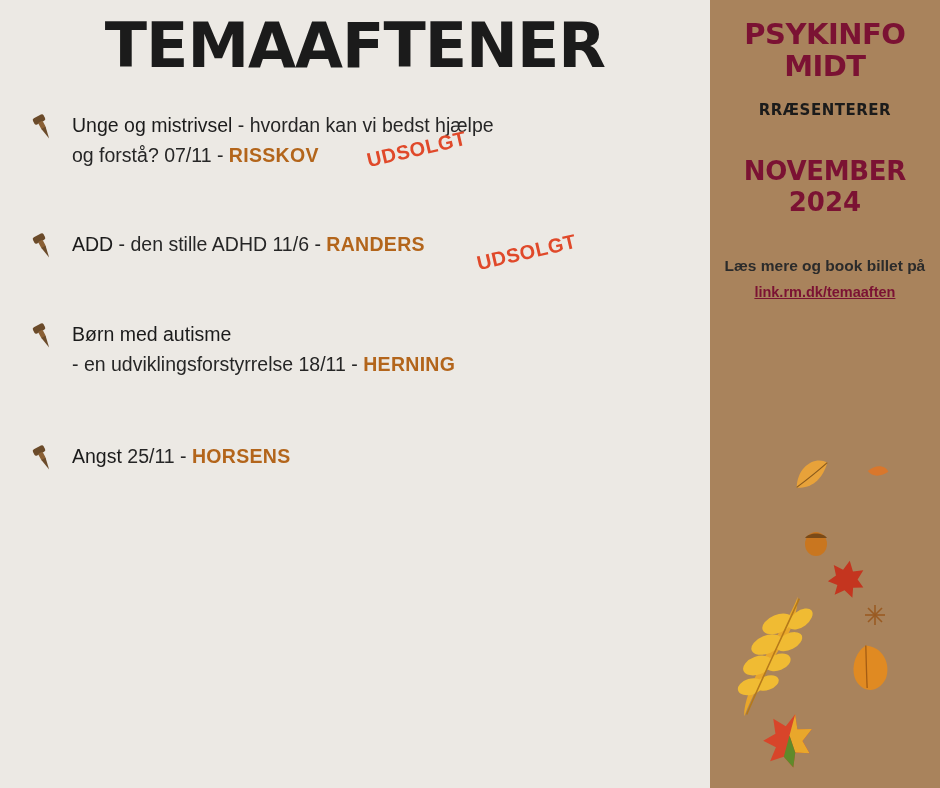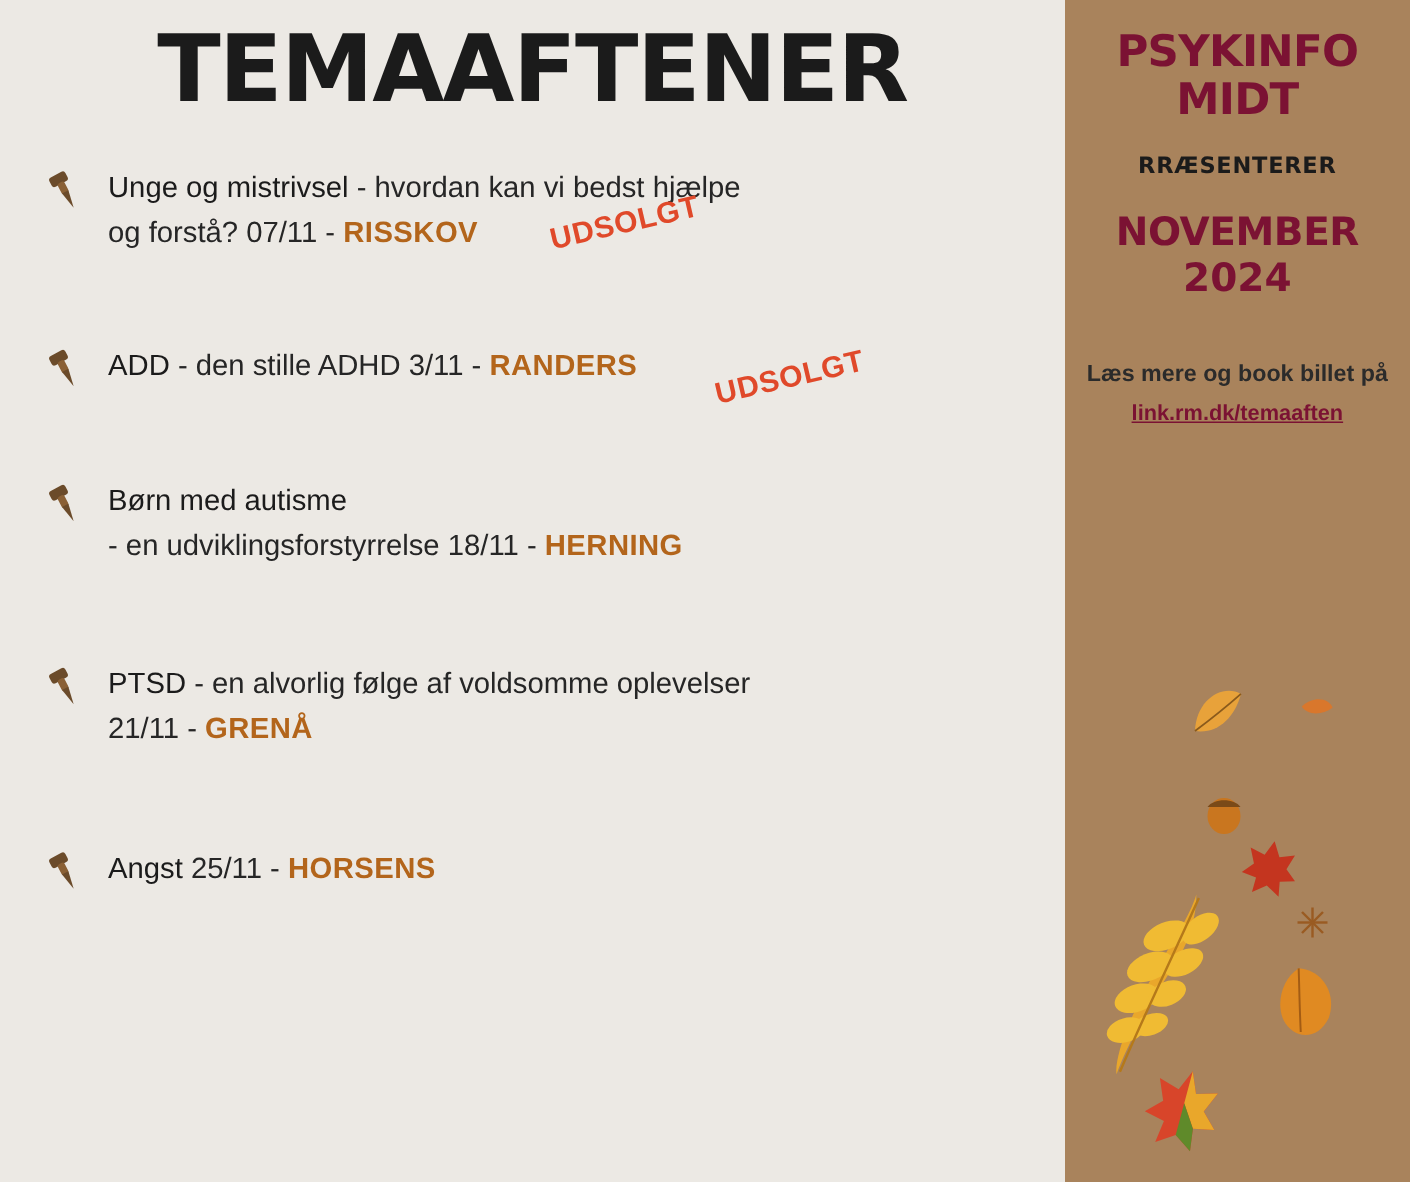--- a/index.html
+++ b/index.html
@@ -103,21 +103,21 @@
   }
   .presents {
     margin-top: 18px;
     font-family: "DejaVu Sans", sans-serif;
     font-weight: bold;
     font-size: 15px;
     color: #1b1b1b;
     letter-spacing: 0.5px;
   }
   .month {
-    margin-top: 20px;
+    margin-top: 36px;
     font-family: "DejaVu Sans", sans-serif;
     font-weight: bold;
     font-size: 26px;
     line-height: 1.25;
     color: #7b1233;
     letter-spacing: -0.3px;
   }
   .year {
     font-family: "DejaVu Sans", sans-serif;
     font-weight: bold;
@@ -187,21 +187,21 @@
           <svg width="30" height="30" viewBox="0 0 30 30">
             <g transform="rotate(-28 15 15)">
               <rect x="9" y="3" width="12" height="7" rx="2" fill="#6b4b2a"></rect>
               <rect x="12.5" y="9" width="5" height="8" rx="1.5" fill="#8a6035"></rect>
               <polygon points="15,28 12.6,16 17.4,16" fill="#6b4b2a"></polygon>
             </g>
           </svg>
         </span>
         <div class="lines">
           <div>
-            <span class="strong">ADD</span><span> - den stille ADHD 3/11 - </span><span class="city">RANDERS</span>
+            <span class="strong">ADD</span><span> - den stille ADHD 11/6 - </span><span class="city">RANDERS</span>
           </div>
         </div>
         <span class="sold sold-2">UDSOLGT</span>
       </div>
 
       <div class="event" style="margin-top:42px;">
         <span class="pin">
           <svg width="30" height="30" viewBox="0 0 30 30">
             <g transform="rotate(-28 15 15)">
               <rect x="9" y="3" width="12" height="7" rx="2" fill="#6b4b2a"></rect>
@@ -213,39 +213,20 @@
         <div class="lines">
           <div>
             <span class="strong">Børn med autisme</span>
           </div>
           <div>
             <span> - en udviklingsforstyrrelse 18/11 - </span><span class="city">HERNING</span>
           </div>
         </div>
       </div>
 
-      <div class="event" style="margin-top:62px;">
-        <span class="pin">
-          <svg width="30" height="30" viewBox="0 0 30 30">
-            <g transform="rotate(-28 15 15)">
-              <rect x="9" y="3" width="12" height="7" rx="2" fill="#6b4b2a"></rect>
-              <rect x="12.5" y="9" width="5" height="8" rx="1.5" fill="#8a6035"></rect>
-              <polygon points="15,28 12.6,16 17.4,16" fill="#6b4b2a"></polygon>
-            </g>
-          </svg>
-        </span>
-        <div class="lines">
-          <div>
-            <span class="strong">PTSD</span><span> - en alvorlig følge af voldsomme oplevelser</span>
-          </div>
-          <div>
-            <span>21/11 - </span><span class="city">GRENÅ</span>
-          </div>
-        </div>
-      </div>
 
       <div class="event" style="margin-top:62px;">
         <span class="pin">
           <svg width="30" height="30" viewBox="0 0 30 30">
             <g transform="rotate(-28 15 15)">
               <rect x="9" y="3" width="12" height="7" rx="2" fill="#6b4b2a"></rect>
               <rect x="12.5" y="9" width="5" height="8" rx="1.5" fill="#8a6035"></rect>
               <polygon points="15,28 12.6,16 17.4,16" fill="#6b4b2a"></polygon>
             </g>
           </svg>

